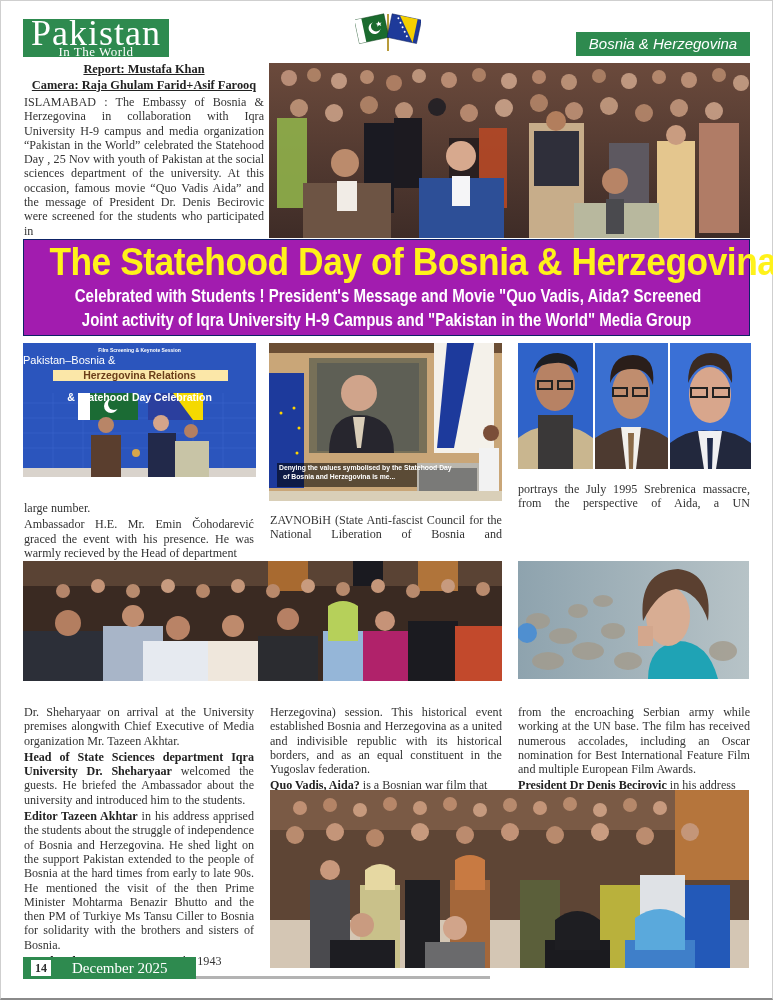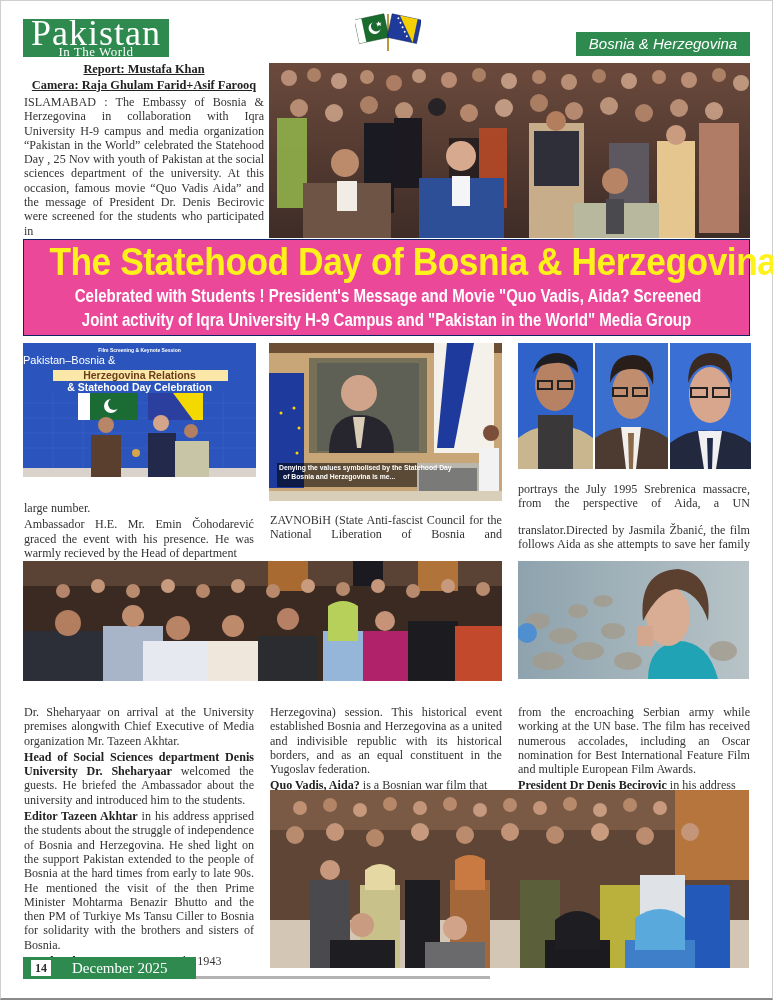--- a/index.html
+++ b/index.html
@@ -21,21 +21,21 @@
 
   .col { font-size: 12.1px; line-height: 14.3px; text-align: justify; color: #333; }
   .col p { text-align: justify; text-align-last: justify; }
   .col p.last { text-align-last: left; margin-top: 11px; }
   .col b { color: #222; }
   .intro { left: 24px; top: 95px; width: 240px; }
 
   .photo { overflow: hidden; }
 
   
-  .banner { left: 23px; top: 239px; width: 727px; height: 97px; background: #ec4899; border: 1px solid #0e2366; text-align: center; }
+  .banner { left: 23px; top: 239px; width: 727px; height: 97px; background: #a21caf; border: 1px solid #0e2366; text-align: center; }
   .banner .h1 { font-family: "Liberation Sans", sans-serif; font-weight: bold; color: #fff21a; font-size: 38px; line-height: 44px; letter-spacing: -0.5px; transform: scaleX(0.93); white-space: nowrap; }
   .banner .h2 { font-family: "Liberation Sans", sans-serif; font-weight: bold; color: #ffffff; font-size: 17.5px; line-height: 24px; white-space: nowrap; transform: scaleX(0.86); }
 
   .footer-bar { left: 23px; top: 957px; width: 173px; height: 22px; background: #2e8a4f; }
   .page-num { left: 31px; top: 960px; width: 20px; height: 16px; background: #fff; color: #2d2d2d; font-weight: bold; font-size: 12px; text-align: center; line-height: 16px; }
   .issue-date { left: 72px; top: 957px; color: #fff; font-size: 15px; line-height: 22px; }
   .footer-rule { left: 196px; top: 976px; width: 294px; height: 3px; background: #b3b3b3; }
 </style>
 </head>
 <body>
@@ -180,21 +180,21 @@
       <circle cx="83" cy="82" r="8" fill="#b88567"></circle>
     <rect x="125" y="90" width="28" height="44" fill="#22294a"></rect>
       <circle cx="138" cy="80" r="8" fill="#d5a58a"></circle>
     <rect x="152" y="98" width="34" height="36" fill="#c8c4a6"></rect>
       <circle cx="168" cy="88" r="7" fill="#b37f62"></circle>
     <circle cx="113" cy="110" r="4" fill="#d6a64a"></circle>
   </svg>
   <div style="position:absolute;left:0;top:4px;width:233px;text-align:center;font-family:'Liberation Sans',sans-serif;font-weight:bold;font-size:5px;color:#fff;">Film Screening &amp; Keynote Session</div>
   <div style="position:absolute;left:0;top:11px;width:233px;text-align:left;font-family:'Liberation Sans',sans-serif;font-weight:normal;font-size:11px;color:#fff;">Pakistan–Bosnia &amp;</div>
   <div style="position:absolute;left:0;top:26px;width:233px;text-align:center;font-family:'Liberation Sans',sans-serif;font-weight:bold;font-size:10.5px;color:#6b3e1a;">Herzegovina Relations</div>
-  <div style="position:absolute;left:0;top:38px;width:233px;text-align:center;font-family:'Liberation Sans',sans-serif;font-weight:bold;font-size:10.5px;color:#fff;">&amp; Statehood Day Celebration</div>
+  <div style="position:absolute;left:0;top:48px;width:233px;text-align:center;font-family:'Liberation Sans',sans-serif;font-weight:bold;font-size:10.5px;color:#fff;">&amp; Statehood Day Celebration</div>
 </div>
 
 <div class="abs photo" style="left:269px; top:343px; width:233px; height:158px;">
   <svg width="233" height="158" viewBox="0 0 233 158">
     <rect width="233" height="158" fill="#c9a678"></rect>
     <rect x="0" y="0" width="233" height="10" fill="#6b4e34"></rect>
     <rect x="0" y="30" width="35" height="115" fill="#1d3a9c"></rect>
     <circle cx="12" cy="70" r="1.5" fill="#ffd400"></circle>
       <circle cx="25" cy="65" r="1.5" fill="#ffd400"></circle>
       <circle cx="30" cy="85" r="1.5" fill="#ffd400"></circle>
@@ -253,21 +253,20 @@
   <p class="last">large number.</p>
   <p class="last" style="margin-top:2px;">Ambassador H.E. Mr. Emin Čohodarević graced the event with his presence. He was warmly recieved by the Head of department</p>
 </div>
 
 <div class="abs col" style="left:270px; top:513px; width:232px;">
   <p>ZAVNOBiH (State Anti-fascist Council for the National Liberation of Bosnia and</p>
 </div>
 
 <div class="abs col" style="left:518px; top:482px; width:232px;">
   <p>portrays the July 1995 Srebrenica massacre, from the perspective of Aida, a UN</p>
-  <p style="margin-top:12px;">translator.Directed by Jasmila Žbanić, the film follows Aida as she attempts to save her family</p>
 </div>
 
 <div class="abs photo" style="left:23px; top:561px; width:479px; height:120px;">
   <svg width="479" height="120" viewBox="0 0 479 120">
     <rect width="479" height="120" fill="#3a2a22"></rect>
     <rect x="0" y="0" width="479" height="25" fill="#5a4334"></rect>
     <rect x="245" y="0" width="40" height="30" fill="#a86a30"></rect>
     <rect x="330" y="0" width="30" height="25" fill="#1a1a20"></rect>
     <rect x="395" y="0" width="40" height="30" fill="#b0743a"></rect>
     <g>
@@ -327,21 +326,21 @@
     <circle cx="9" cy="72" r="10" fill="#4f8fd0"></circle>
     <path d="M130 118 Q130 85 160 80 Q190 80 200 118 Z" fill="#1fa3b5"></path>
     <ellipse cx="150" cy="55" rx="22" ry="30" fill="#d8ad93"></ellipse>
     <path d="M125 60 Q120 10 160 8 Q195 12 190 60 Q180 30 158 28 Q140 30 125 60 Z" fill="#5b4030"></path>
     <rect x="120" y="65" width="15" height="20" fill="#d3a78d"></rect>
   </svg>
 </div>
 
 <div class="abs col" style="left:24px; top:694px; width:230px;">
   <p class="last">Dr. Sheharyaar on arrival at the University premises alongwith Chief Executive of Media organization Mr. Tazeen Akhtar.</p>
-  <p class="last" style="margin-top:2px;"><b>Head of Social Sciences department Denis University Dr. Sheharyaar</b><span> welcomed the guests. He briefed the Ambassador about the university and introduced him to the students.</span></p>
+  <p class="last" style="margin-top:2px;"><b>Head of State Sciences department Iqra University Dr. Sheharyaar</b><span> welcomed the guests. He briefed the Ambassador about the university and introduced him to the students.</span></p>
   <p class="last" style="margin-top:2px;"><b>Editor Tazeen Akhtar</b><span> in his address apprised the students about the struggle of independence of Bosnia and Herzegovina. He shed light on the support Pakistan extended to the people of Bosnia at the hard times from early to late 90s. He mentioned the visit of the then Prime Minister Mohtarma Benazir Bhutto and the then PM of Turkiye Ms Tansu Ciller to Bosnia for solidarity with the brothers and sisters of Bosnia.</span></p>
   <p class="last" style="margin-top:2px;"><b>Statehood Day</b><span> commemorates the 1943</span></p>
 </div>
 
 <div class="abs col" style="left:270px; top:694px; width:232px;">
   <p class="last">Herzegovina) session. This historical event established Bosnia and Herzegovina as a united and indivisible republic with its historical borders, and as an equal constituent in the Yugoslav federation.</p>
   <p class="last" style="margin-top:2px;"><b>Quo Vadis, Aida?</b><span> is a Bosnian war film that</span></p>
 </div>
 
 <div class="abs col" style="left:518px; top:694px; width:232px;">

